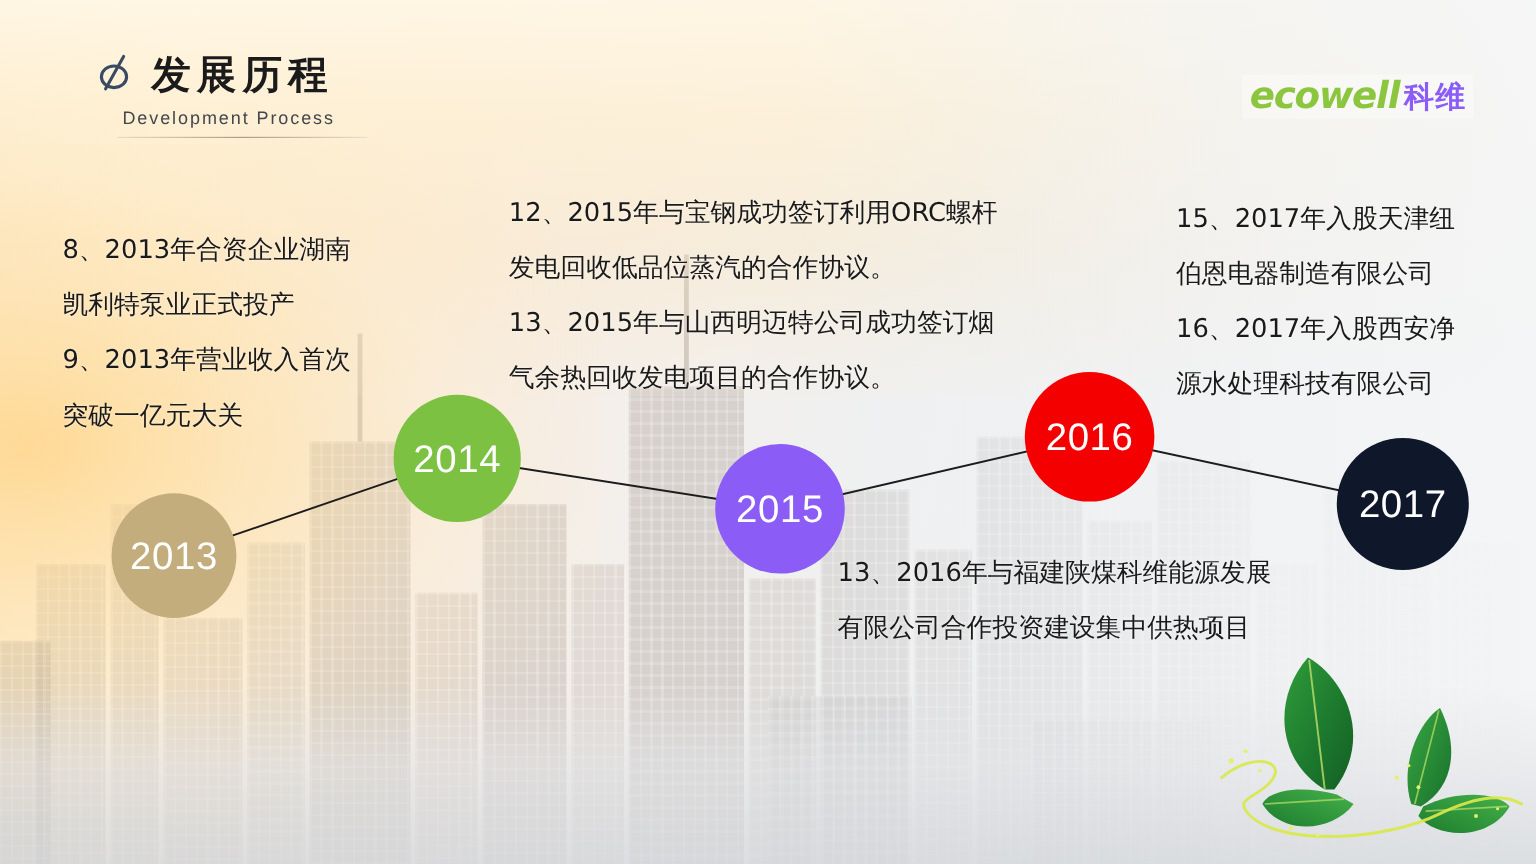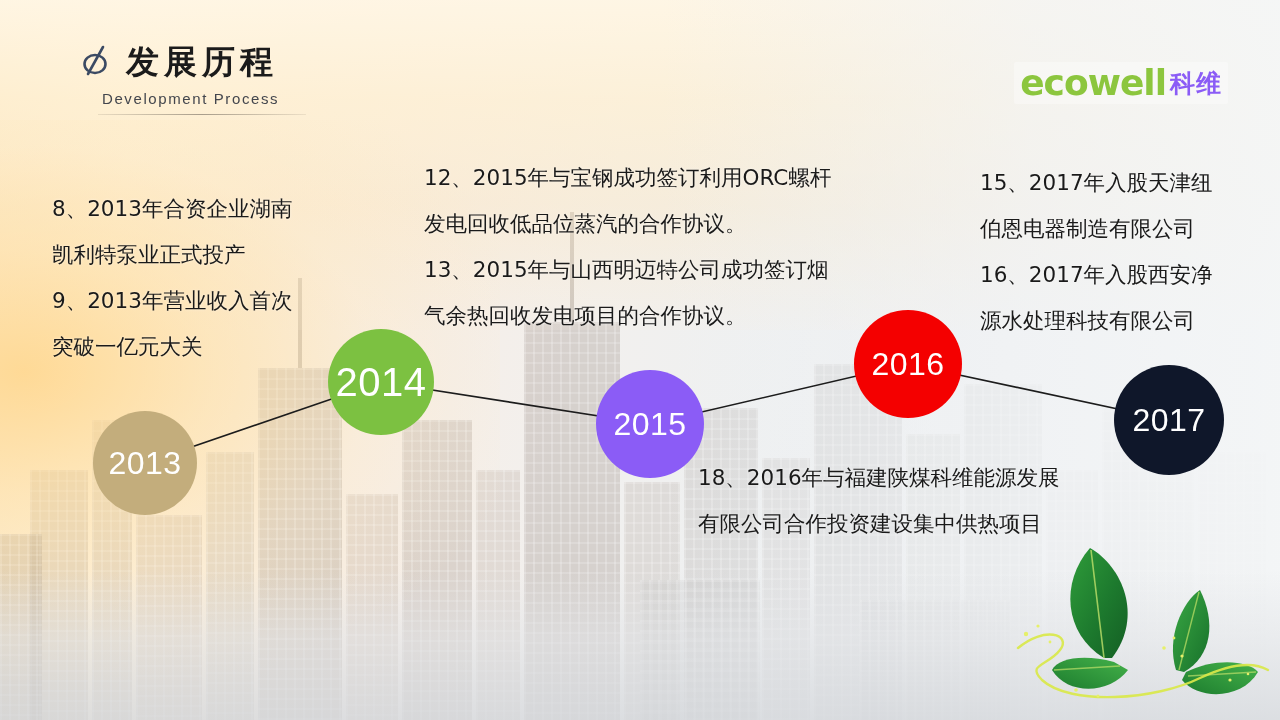--- a/index.html
+++ b/index.html
@@ -82,21 +82,21 @@
     margin-top:7px;margin-left:20px;width:208px;height:1px;
     background:linear-gradient(90deg,rgba(140,130,115,.18),rgba(140,130,115,.75),rgba(140,130,115,.15));
   }
   
   .logo{
     position:absolute;right:52px;top:62px;display:flex;align-items:center;gap:4px;
     background:rgba(255,255,255,.34);padding:3px 6px;border-radius:2px;
   }
   .logo-eco{
     font-family:"DejaVu Sans","Liberation Sans",sans-serif;
-    font-size:36px;font-weight:bold;color:#8cc63e;letter-spacing:-1px;line-height:1;
+    font-size:31px;font-weight:bold;color:#8cc63e;letter-spacing:-1px;line-height:1;font-style:italic;
   }
   .logo-cn{
     font-family:"DejaVu Sans","Liberation Sans",sans-serif;
     font-size:25px;font-weight:bold;color:#8b5cf6;letter-spacing:1px;line-height:1;
   }
   
   .txt{
     position:absolute;color:#1a1a1a;
     font-family:"DejaVu Sans","Liberation Sans",sans-serif;
     font-size:21.5px;line-height:46px;white-space:pre-line;
@@ -221,21 +221,21 @@
     <div class="logo-cn">科维</div>
   </div>
 
   <svg class="tl-lines" viewBox="0 0 1280 720">
     <polyline points="145,463 381,382 650,424 908,364 1169,420" fill="none" stroke="#1c1c1c" stroke-width="1.6"></polyline>
   </svg>
 
   <div class="node" style="left:93px;top:411px;width:104px;height:104px;background:#c3ad7c;font-size:32px;">
     <span>2013</span>
   </div>
-  <div class="node" style="left:328px;top:329px;width:106px;height:106px;background:#7cc141;font-size:40px;">
+  <div class="node" style="left:328px;top:329px;width:106px;height:106px;background:#7cc141;font-size:32px;">
     <span>2014</span>
   </div>
   <div class="node" style="left:596px;top:370px;width:108px;height:108px;background:#8b5cf6;font-size:32px;">
     <span>2015</span>
   </div>
   <div class="node" style="left:854px;top:310px;width:108px;height:108px;background:#f40000;font-size:32px;">
     <span>2016</span>
   </div>
   <div class="node" style="left:1114px;top:365px;width:110px;height:110px;background:#0f172a;font-size:32px;">
     <span>2017</span>
@@ -250,21 +250,21 @@
 发电回收低品位蒸汽的合作协议。
 13、2015年与山西明迈特公司成功签订烟
 气余热回收发电项目的合作协议。</div>
 
   <div class="txt" id="blk-c">15、2017年入股天津纽
 伯恩电器制造有限公司
 16、2017年入股西安净
 源水处理科技有限公司</div>
 
 
-  <div class="txt" id="blk-e">18、2016年与福建陕煤科维能源发展
+  <div class="txt" id="blk-e">13、2016年与福建陕煤科维能源发展
 有限公司合作投资建设集中供热项目</div>
 
   <svg class="leaves" viewBox="0 0 290 190">
     <defs>
       <linearGradient id="lg1" x1="0" y1="0" x2="1" y2="1">
         <stop offset="0%" stop-color="#2f9c3a"></stop>
         <stop offset="55%" stop-color="#1d7a2e"></stop>
         <stop offset="100%" stop-color="#145f24"></stop>
       </linearGradient>
       <linearGradient id="lg2" x1="0" y1="0" x2="1" y2="1">

